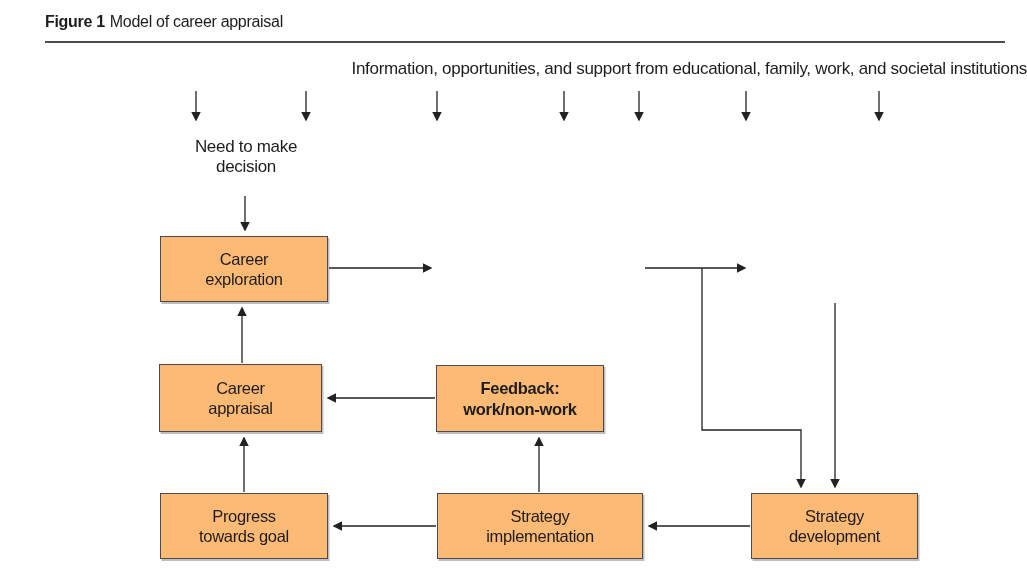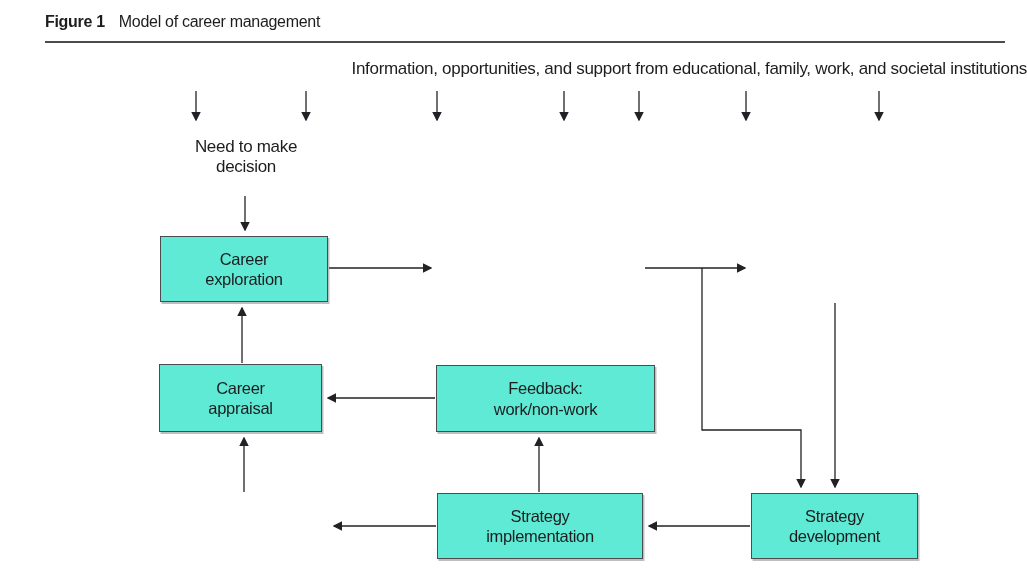--- a/index.html
+++ b/index.html
@@ -19,21 +19,21 @@
   .fig-title {
     position: absolute;
     left: 45px;
     top: 13px;
     font-size: 16px;
     letter-spacing: -0.3px;
     white-space: nowrap;
   }
   .fig-title .bold {
     font-weight: bold;
-    margin-right: 14px;
+    margin-right: 5px;
   }
   .title-rule {
     position: absolute;
     left: 45px;
     top: 41px;
     width: 960px;
     height: 2px;
     background: #4c4c50;
   }
   .banner {
@@ -55,21 +55,21 @@
     text-align: center;
     font-size: 17px;
     letter-spacing: -0.3px;
     line-height: 1.18;
     white-space: pre-line;
   }
   .node {
     position: absolute;
     box-sizing: border-box;
     border: 1.5px solid #4a4a4f;
-    background: #5eead4;
+    background: #fdba74;
     box-shadow: 1.5px 2px 0 rgba(110,110,115,0.45);
     display: flex;
     align-items: center;
     justify-content: center;
     text-align: center;
     font-size: 16.5px;
     letter-spacing: -0.3px;
     line-height: 1.22;
     white-space: pre-line;
   }
@@ -86,21 +86,21 @@
     stroke-width: 1.3;
     fill: none;
   }
 </style>
 </head>
 <body>
 
 <div class="page">
 
   <div class="fig-title">
-    <span class="bold">Figure 1</span><span>Model of career management</span>
+    <span class="bold">Figure 1</span><span>Model of career appraisal</span>
   </div>
   <div class="title-rule"></div>
 
   <div class="banner">Information, opportunities, and support from educational, family, work, and societal institutions</div>
 
   <div class="free-label">Need to make
 decision</div>
 
   <svg class="edges" width="1027" height="572" viewBox="0 0 1027 572" xmlns="http://www.w3.org/2000/svg">
     <defs>
@@ -128,21 +128,23 @@
     <line x1="435" y1="398" x2="328" y2="398" marker-end="url(#ah)"></line>
     <line x1="242" y1="363" x2="242" y2="308" marker-end="url(#ah)"></line>
     <line x1="244" y1="492" x2="244" y2="438" marker-end="url(#ah)"></line>
   </svg>
 
   <div class="node" style="left:160px; top:236px; width:168px; height:66px;">Career
 exploration</div>
 
   <div class="node" style="left:159px; top:364px; width:163px; height:68px;">Career
 appraisal</div>
-  <div class="node" style="left:436px; top:365px; width:219px; height:67px;">Feedback:
+  <div class="node" style="left:436px; top:365px; width:168px; height:67px;font-weight:bold;">Feedback:
 work/non-work</div>
 
+  <div class="node" style="left:160px; top:493px; width:168px; height:66px;">Progress
+towards goal</div>
   <div class="node" style="left:437px; top:493px; width:206px; height:66px;">Strategy
 implementation</div>
   <div class="node" style="left:751px; top:493px; width:167px; height:66px;">Strategy
 development</div>
 
 </div>
 
 </body></html>

